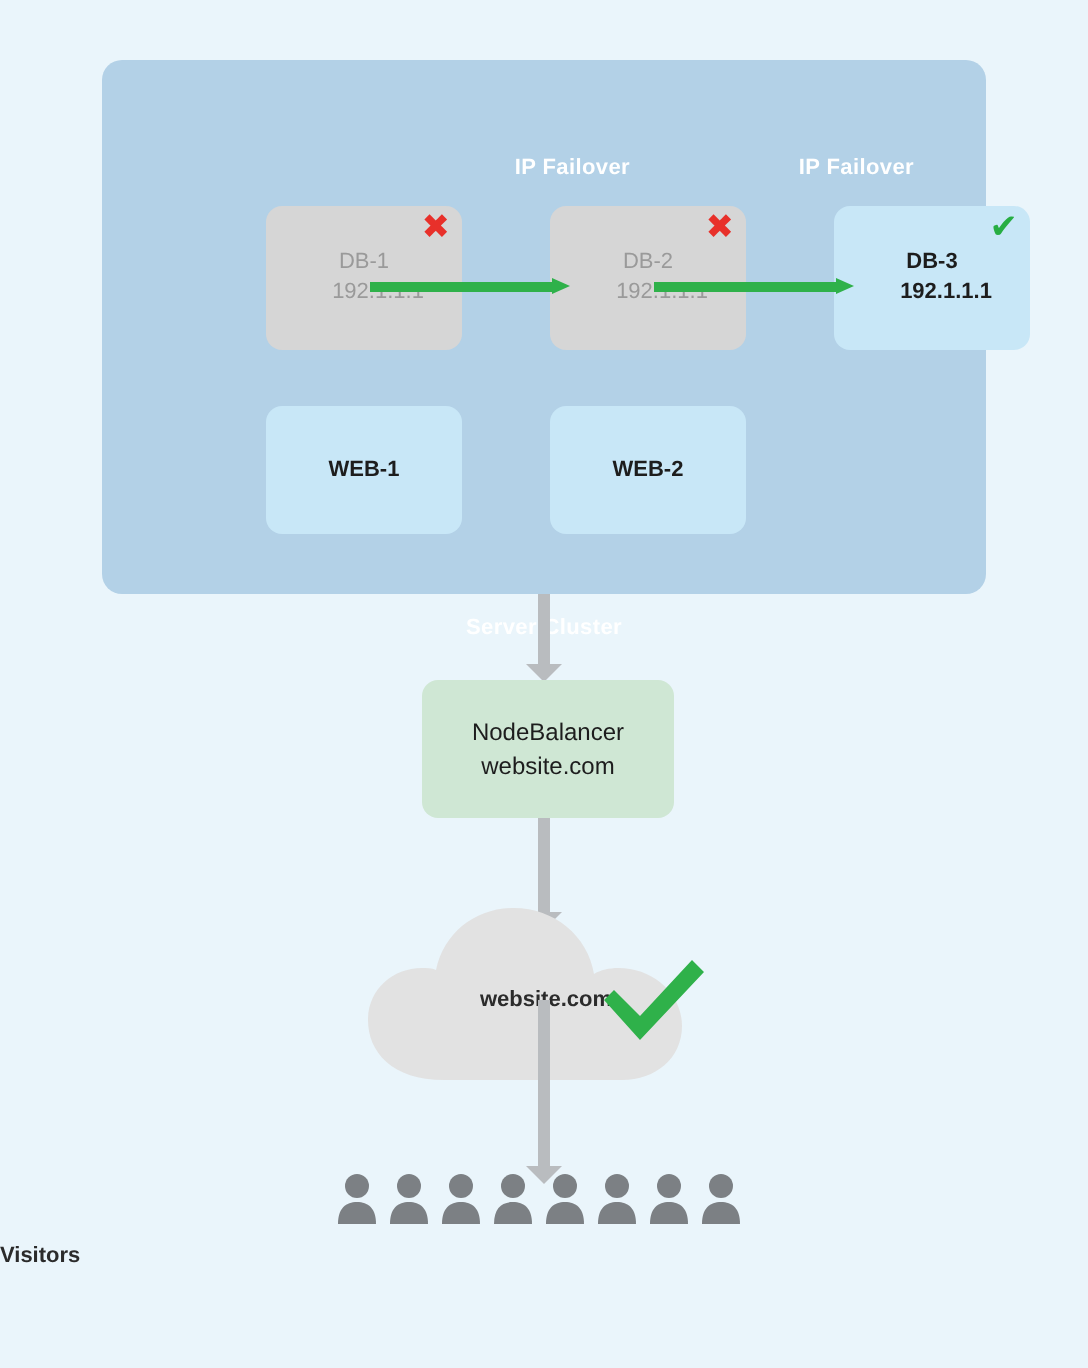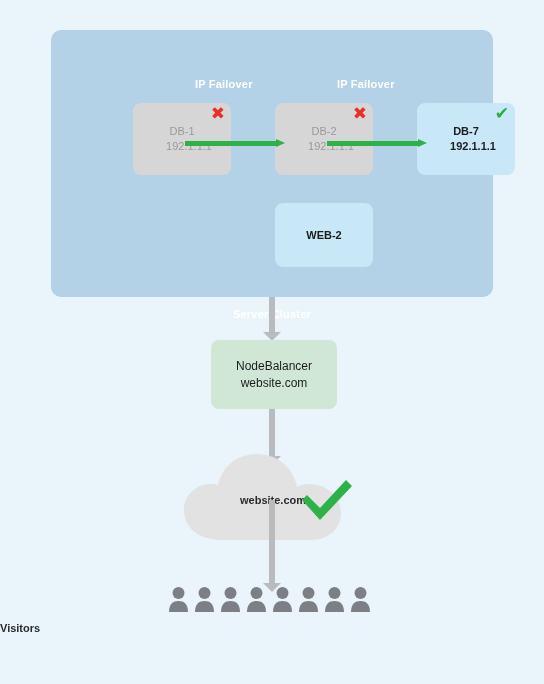--- a/index.html
+++ b/index.html
@@ -15,21 +15,21 @@
   .cluster{
     position:absolute;left:51px;top:30px;width:442px;height:267px;
     background:#b3d1e7;border-radius:10px;
   }
   .cluster-label{
     position:absolute;left:0;right:0;top:260px;text-align:center;
     color:#ffffff;font-size:11px;font-weight:bold;letter-spacing:.2px;margin-top:18px;
   }
   .failover-label{
     position:absolute;top:48px;color:#ffffff;font-size:11px;font-weight:bold;
-    width:120px;text-align:left;letter-spacing:.2px;
+    width:120px;text-align:right;letter-spacing:.2px;
   }
   .failover-1{left:144px;}
   .failover-2{left:286px;}
 
   
   .node{
     position:absolute;border-radius:8px;
     display:flex;flex-direction:column;align-items:center;justify-content:center;
     text-align:center;line-height:1.32;
   }
@@ -124,34 +124,37 @@
       <span class="status bad">✖</span>
     </div>
 
     <div class="node db db-down col-2">
       <span>DB-2</span>
       <span class="line2">192.1.1.1</span>
       <span class="status bad">✖</span>
     </div>
 
     <div class="node db db-up col-3">
-      <span>DB-7</span>
+      <span>DB-3</span>
       <span class="line2">192.1.1.1</span>
       <span class="status good">✔</span>
     </div>
 
     <div class="garrow garrow-1">
       <div class="shaft"></div>
       <div class="head"></div>
     </div>
     <div class="garrow garrow-2">
       <div class="shaft"></div>
       <div class="head"></div>
     </div>
 
+    <div class="node web web-box col-1">
+      <span>WEB-1</span>
+    </div>
     <div class="node web web-box col-2">
       <span>WEB-2</span>
     </div>
 
     <div class="cluster-label">Server Cluster</div>
   </div>
 
   <div class="varrow v1">
     <div class="vshaft"></div>
     <div class="vhead"></div>

